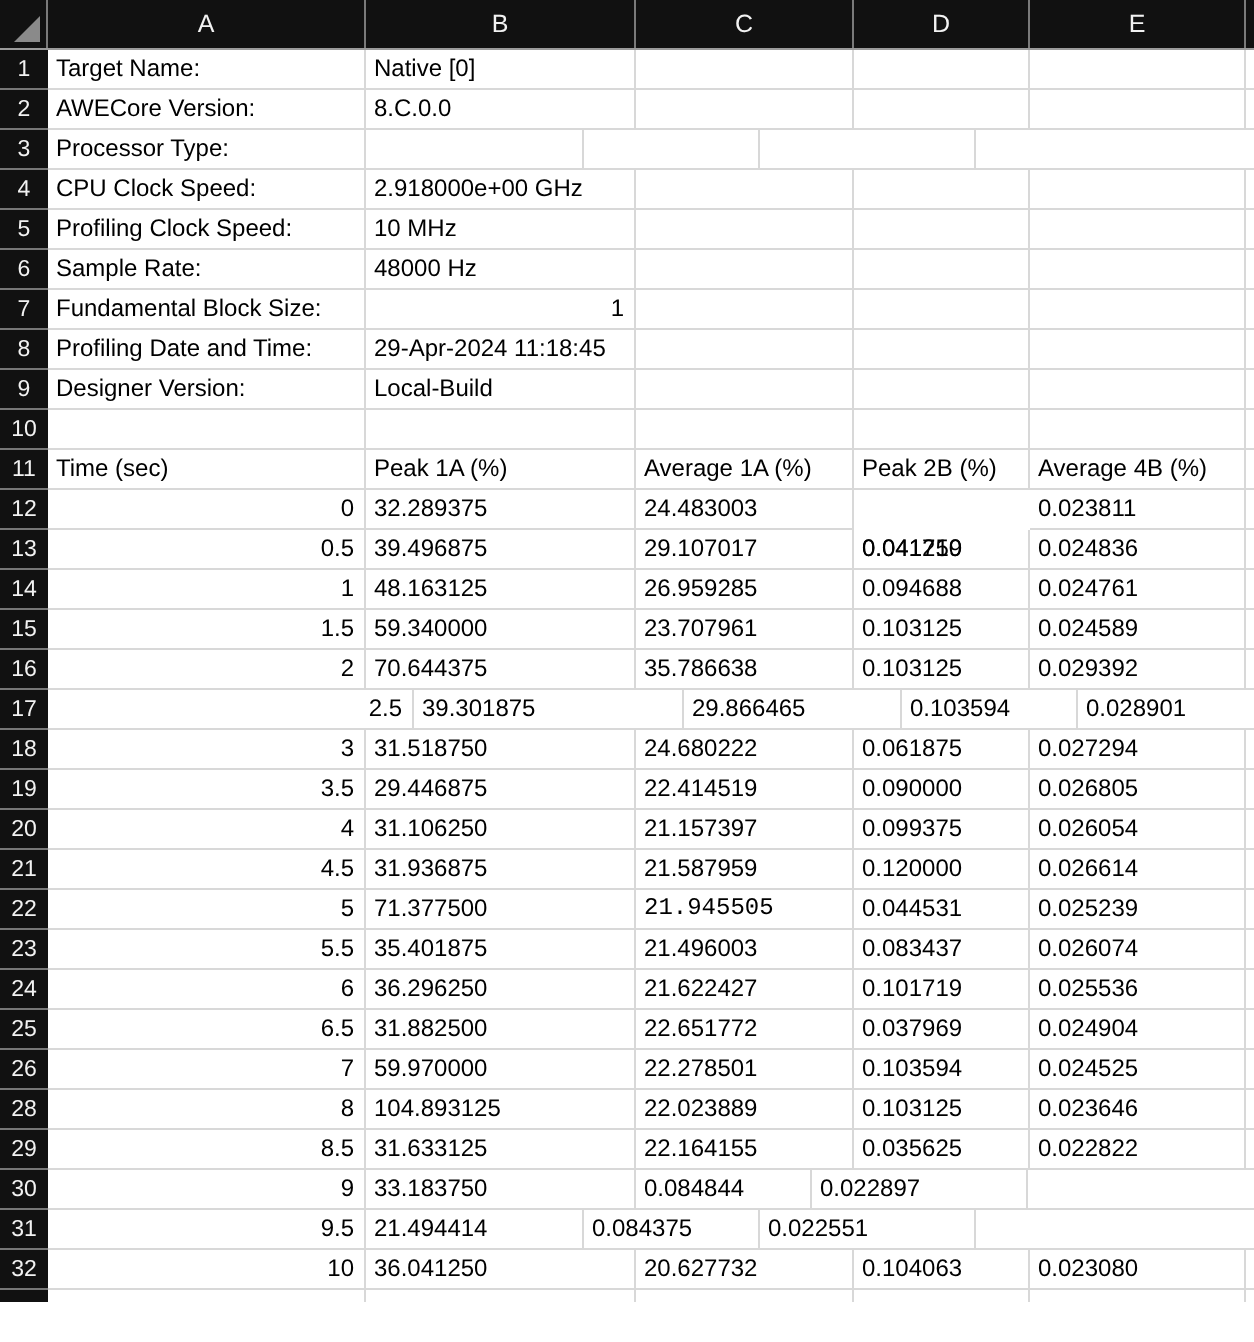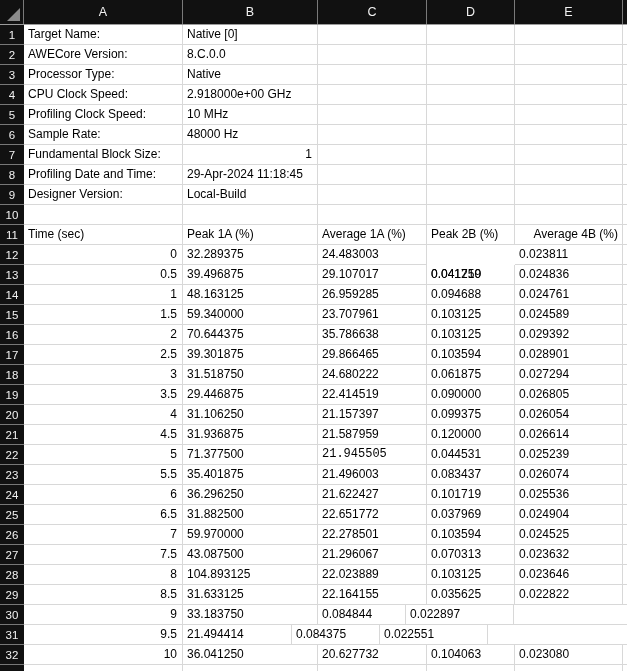--- a/index.html
+++ b/index.html
@@ -102,21 +102,20 @@
         <div class="cell align-l" style="width: 159px;">AWECore Version:</div>
         <div class="cell align-l" style="width: 135px;">8.C.0.0</div>
         <div class="cell align-l" style="width: 109px;"></div>
         <div class="cell align-l" style="width: 88px;"></div>
         <div class="cell align-l" style="width: 108px;"></div>
         <div class="cell cell-sliver"></div>
       </div>
       <div class="sheet-row">
         <div class="row-head">3</div>
         <div class="cell align-l" style="width: 159px;">Processor Type:</div>
-        <div class="cell align-l" style="width: 135px;">Native</div>
         <div class="cell align-l" style="width: 109px;"></div>
         <div class="cell align-l" style="width: 88px;"></div>
         <div class="cell align-l" style="width: 108px;"></div>
         <div class="cell cell-sliver"></div>
       </div>
       <div class="sheet-row">
         <div class="row-head">4</div>
         <div class="cell align-l" style="width: 159px;">CPU Clock Speed:</div>
         <div class="cell align-l" style="width: 135px;">2.918000e+00 GHz</div>
         <div class="cell align-l" style="width: 109px;"></div>
@@ -177,21 +176,21 @@
         <div class="cell align-l" style="width: 88px;"></div>
         <div class="cell align-l" style="width: 108px;"></div>
         <div class="cell cell-sliver"></div>
       </div>
       <div class="sheet-row">
         <div class="row-head">11</div>
         <div class="cell align-l" style="width: 159px;">Time (sec)</div>
         <div class="cell align-l" style="width: 135px;">Peak 1A (%)</div>
         <div class="cell align-l" style="width: 109px;">Average 1A (%)</div>
         <div class="cell align-l" style="width: 88px;">Peak 2B (%)</div>
-        <div class="cell align-l" style="width: 108px; text-align: right;">Average 4B (%)</div>
+        <div class="cell align-l" style="width: 108px;">Average 4B (%)</div>
         <div class="cell cell-sliver"></div>
       </div>
       <div class="sheet-row">
         <div class="row-head">12</div>
         <div class="cell align-r" style="width: 159px;">0</div>
         <div class="cell align-l" style="width: 135px;">32.289375</div>
         <div class="cell align-l" style="width: 109px;">24.483003</div>
         <div class="cell align-l" style="width: 88px; margin-top: 20px;">0.041719</div>
         <div class="cell align-l" style="width: 108px;">0.023811</div>
         <div class="cell cell-sliver"></div>
@@ -227,21 +226,21 @@
         <div class="row-head">16</div>
         <div class="cell align-r" style="width: 159px;">2</div>
         <div class="cell align-l" style="width: 135px;">70.644375</div>
         <div class="cell align-l" style="width: 109px;">35.786638</div>
         <div class="cell align-l" style="width: 88px;">0.103125</div>
         <div class="cell align-l" style="width: 108px;">0.029392</div>
         <div class="cell cell-sliver"></div>
       </div>
       <div class="sheet-row">
         <div class="row-head">17</div>
-        <div class="cell align-r" style="width: 159px;">2.5</div>
+        <div class="cell align-r" style="width: 183px;">2.5</div>
         <div class="cell align-l" style="width: 135px;">39.301875</div>
         <div class="cell align-l" style="width: 109px;">29.866465</div>
         <div class="cell align-l" style="width: 88px;">0.103594</div>
         <div class="cell align-l" style="width: 108px;">0.028901</div>
         <div class="cell cell-sliver"></div>
       </div>
       <div class="sheet-row">
         <div class="row-head">18</div>
         <div class="cell align-r" style="width: 159px;">3</div>
         <div class="cell align-l" style="width: 135px;">31.518750</div>
@@ -316,29 +315,20 @@
       <div class="sheet-row">
         <div class="row-head">26</div>
         <div class="cell align-r" style="width: 159px;">7</div>
         <div class="cell align-l" style="width: 135px;">59.970000</div>
         <div class="cell align-l" style="width: 109px;">22.278501</div>
         <div class="cell align-l" style="width: 88px;">0.103594</div>
         <div class="cell align-l" style="width: 108px;">0.024525</div>
         <div class="cell cell-sliver"></div>
       </div>
       <div class="sheet-row">
-        <div class="row-head">27</div>
-        <div class="cell align-r" style="width: 159px;">7.5</div>
-        <div class="cell align-l" style="width: 135px;">43.087500</div>
-        <div class="cell align-l" style="width: 109px;">21.296067</div>
-        <div class="cell align-l" style="width: 88px;">0.070313</div>
-        <div class="cell align-l" style="width: 108px;">0.023632</div>
-        <div class="cell cell-sliver"></div>
-      </div>
-      <div class="sheet-row">
         <div class="row-head">28</div>
         <div class="cell align-r" style="width: 159px;">8</div>
         <div class="cell align-l" style="width: 135px;">104.893125</div>
         <div class="cell align-l" style="width: 109px;">22.023889</div>
         <div class="cell align-l" style="width: 88px;">0.103125</div>
         <div class="cell align-l" style="width: 108px;">0.023646</div>
         <div class="cell cell-sliver"></div>
       </div>
       <div class="sheet-row">
         <div class="row-head">29</div>

